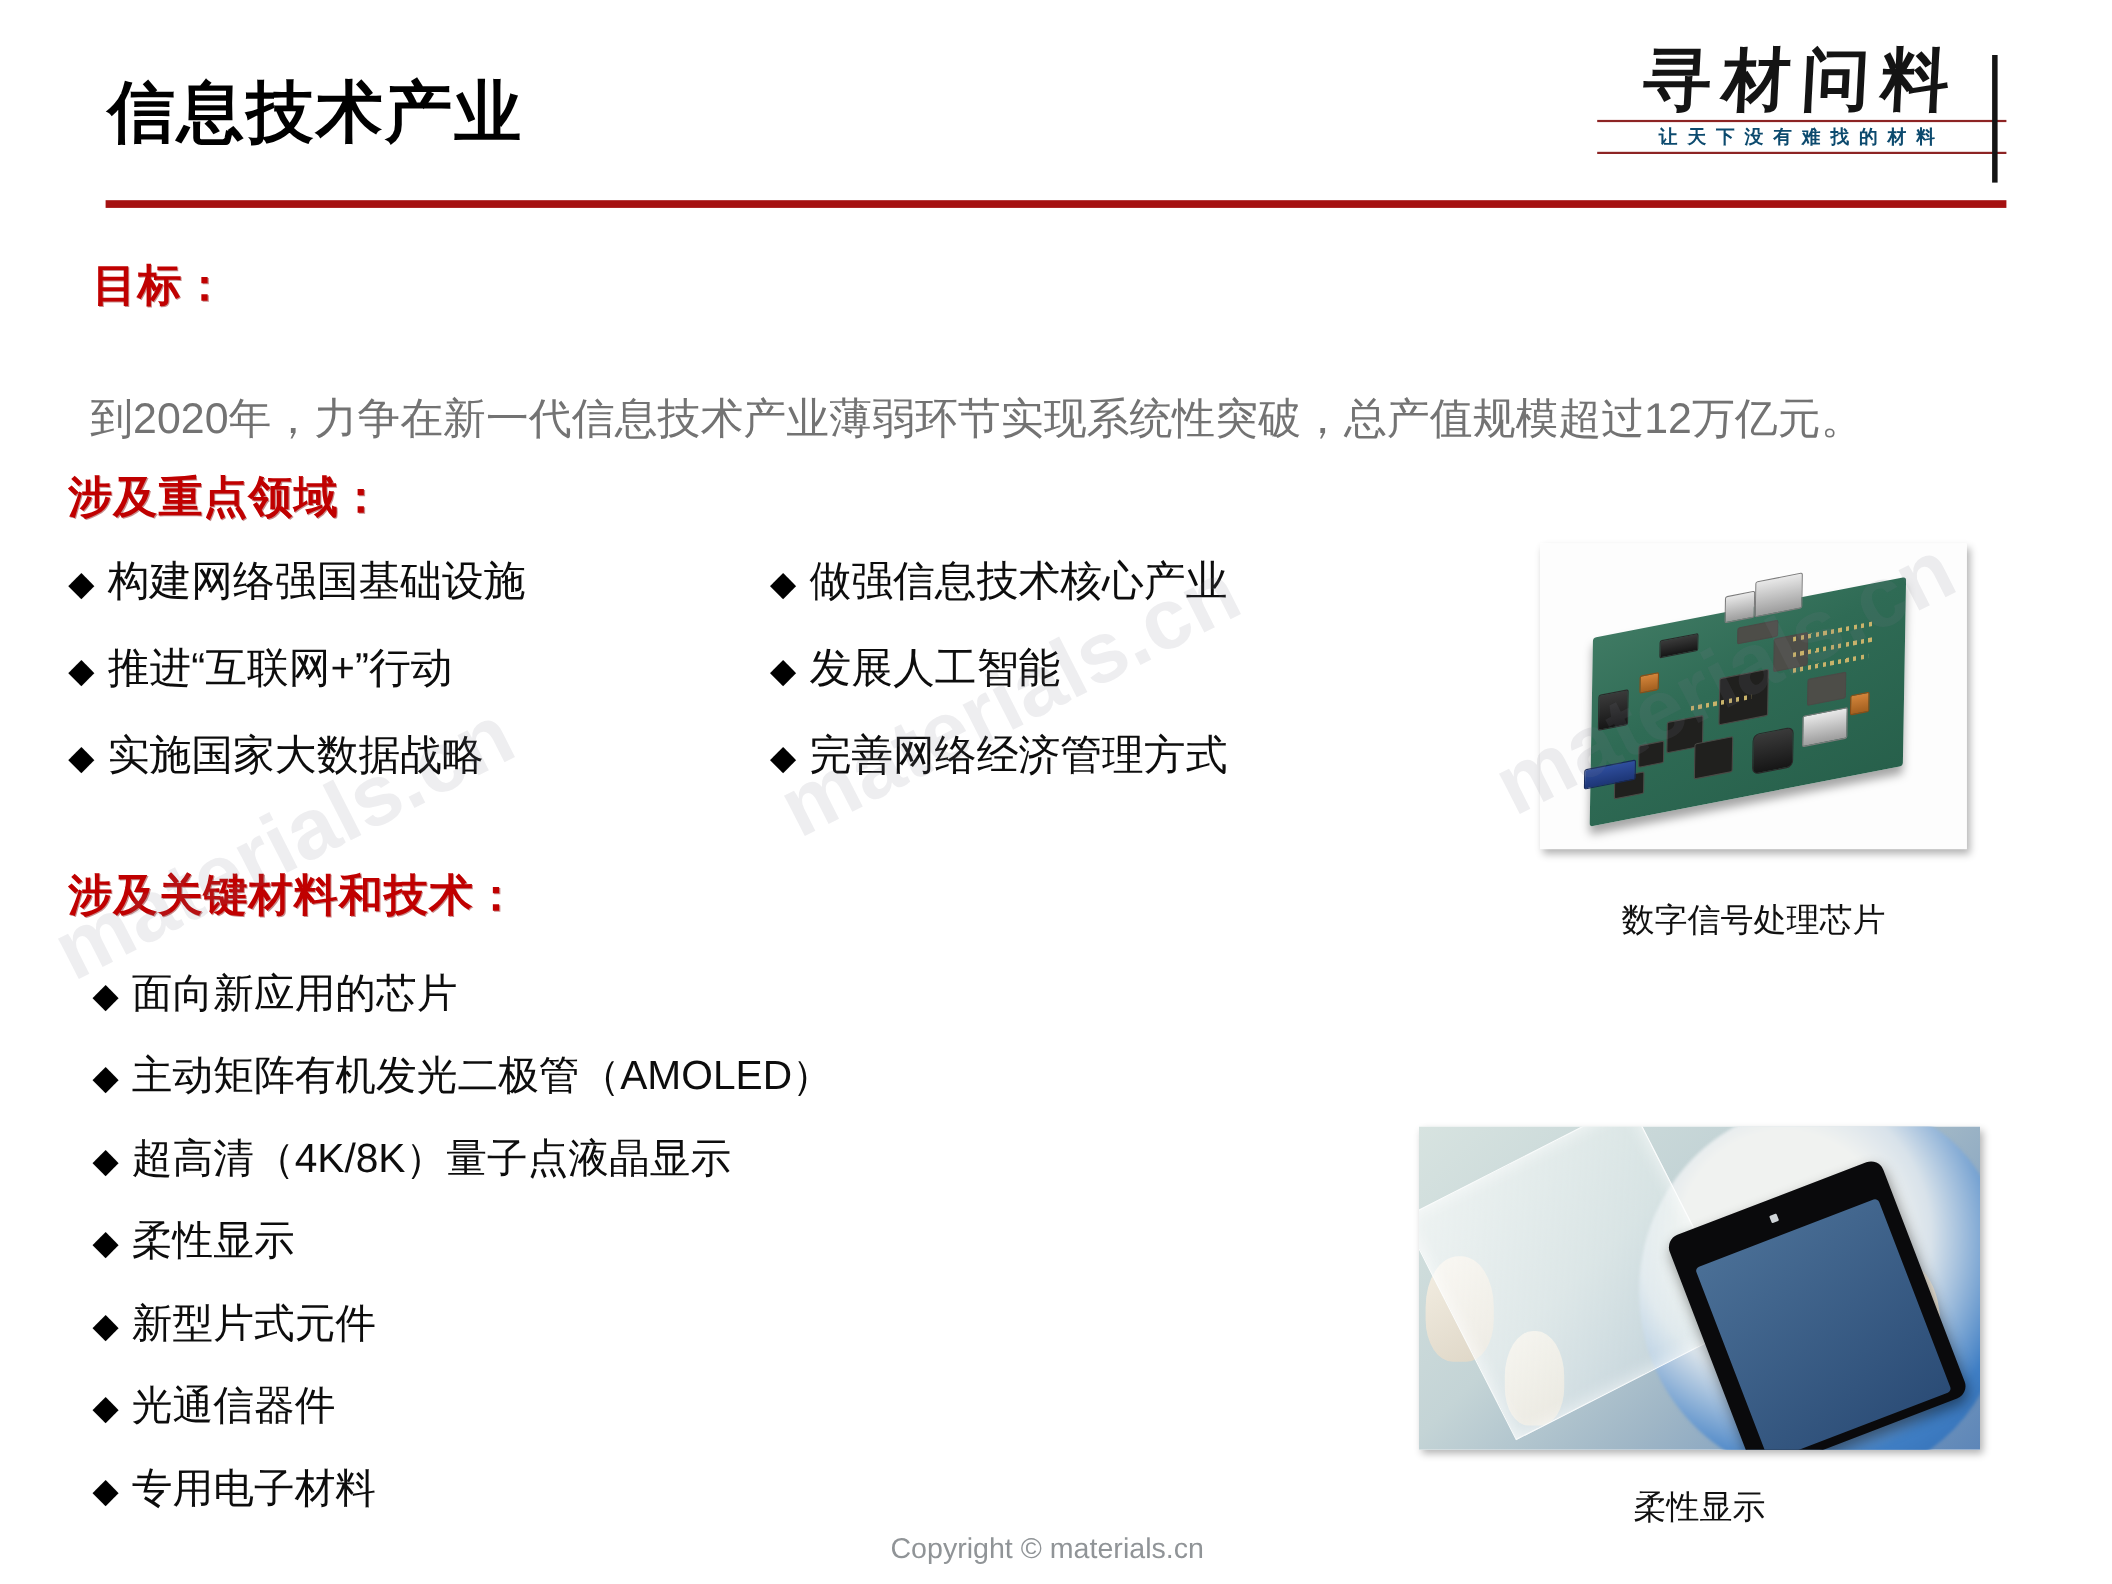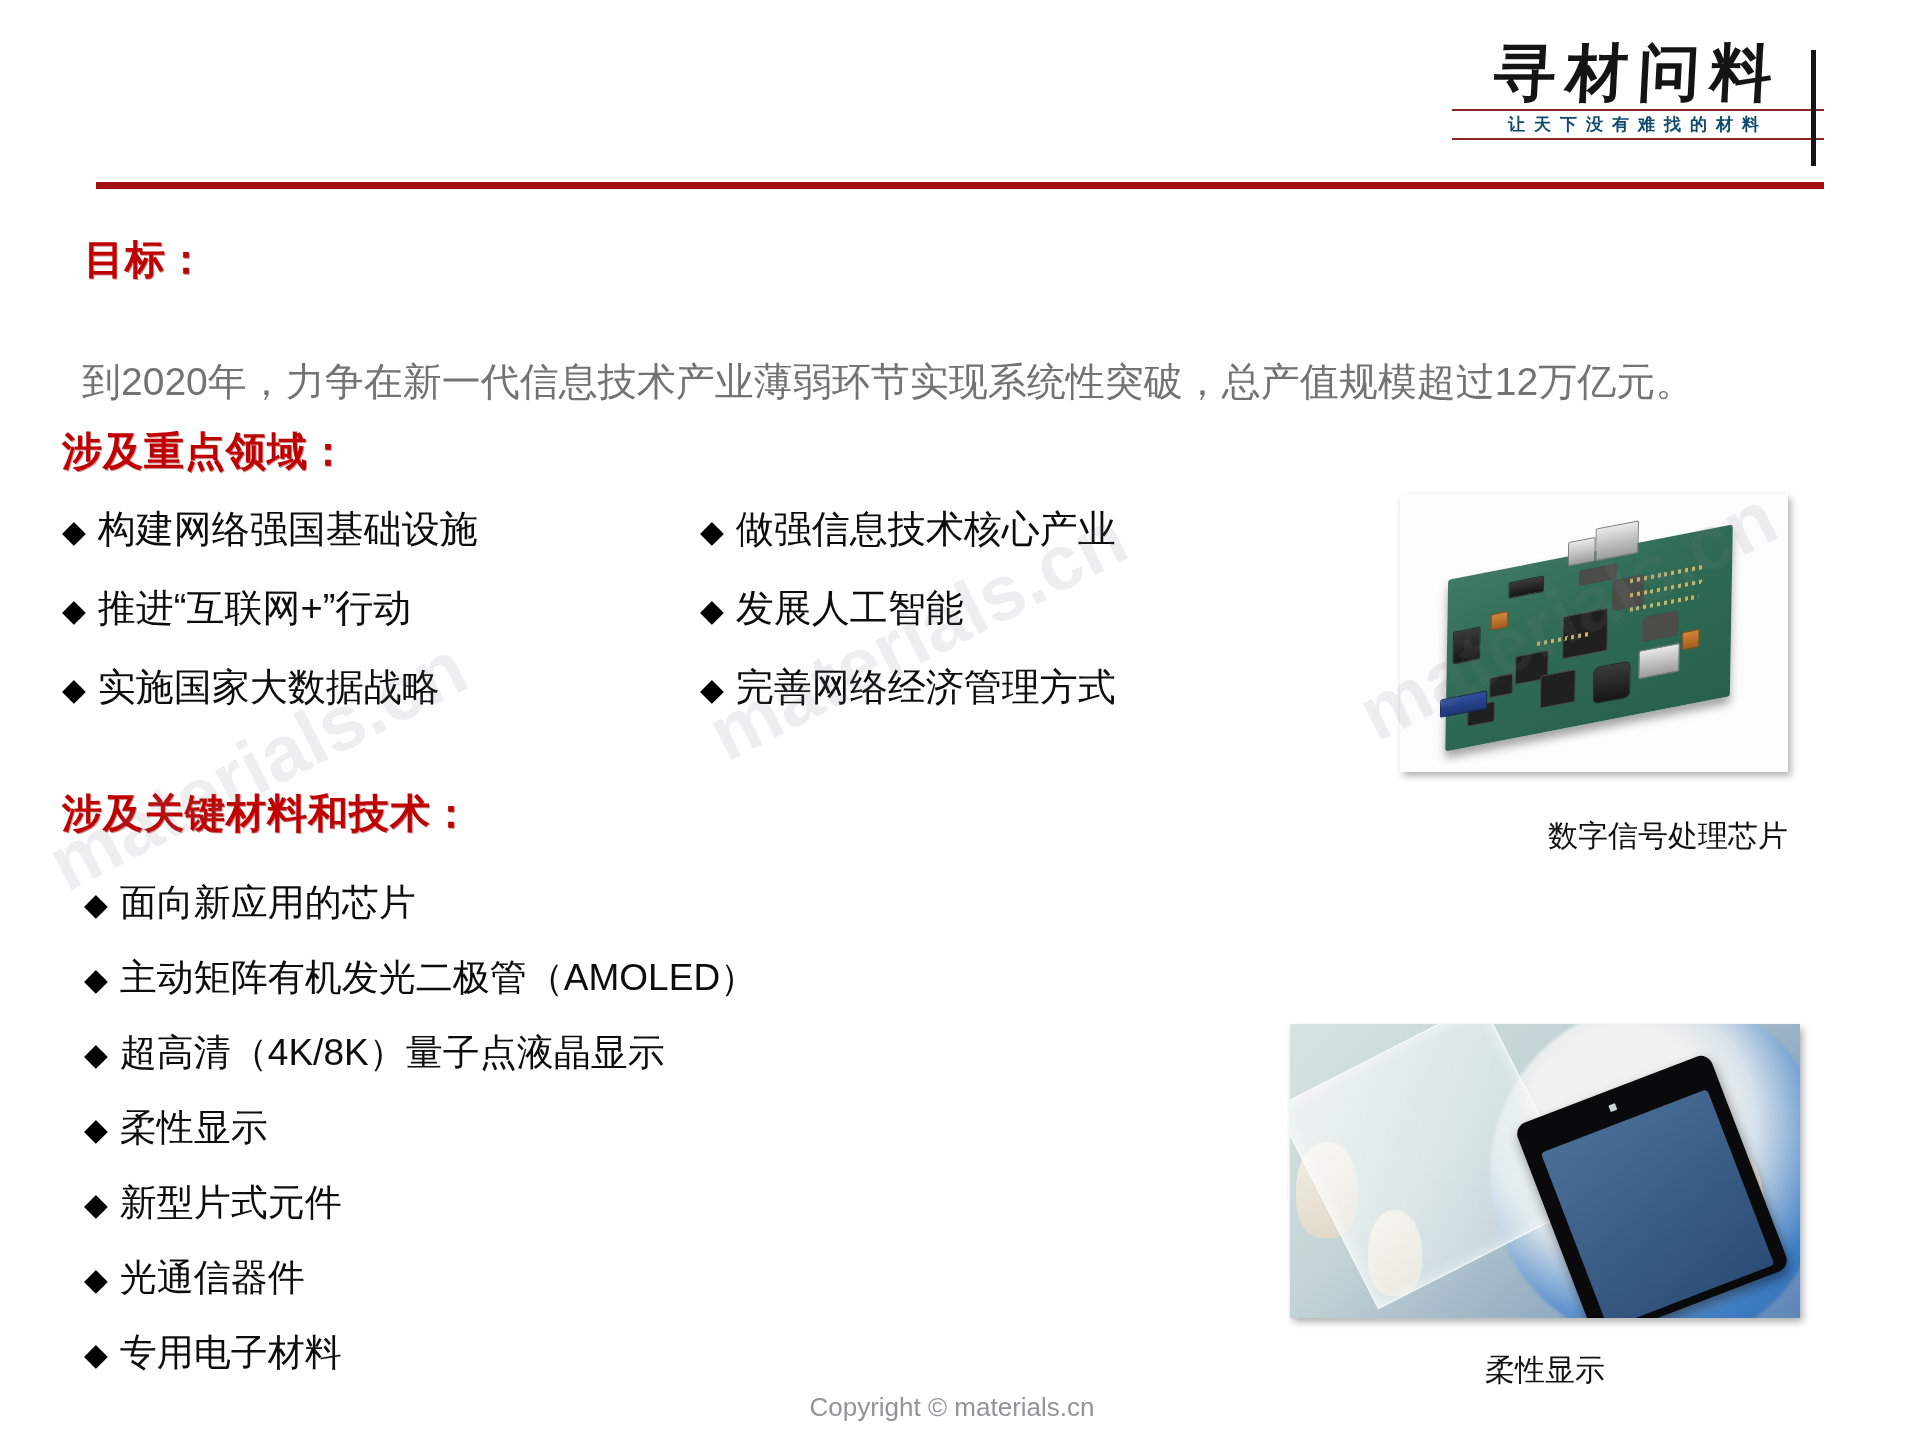--- a/index.html
+++ b/index.html
@@ -159,21 +159,21 @@
     width: 510px;
     height: 294px;
   }
   .photo-caption {
     position: absolute;
     font-size: 30px;
     color: #111111;
     white-space: nowrap;
     text-align: center;
   }
-  #caption-dsp  { left: 1400px; top: 816px; width: 388px; text-align: right; }
+  #caption-dsp  { left: 1400px; top: 816px; width: 388px; }
   #caption-flex { left: 1290px; top: 1350px; width: 510px; }
 
   
   .pcb-scene { position:absolute; inset:0; background:#fdfdfd; }
   .pcb-board {
     position:absolute;
     left: 44px; top: 60px;
     width: 290px; height: 168px;
     background: linear-gradient(160deg,#3f7a63 0%, #2f6b55 40%, #27604b 100%);
     transform: rotate(-11deg) skewX(-12deg);
@@ -272,20 +272,21 @@
     width: 1904px;
     text-align: center;
     font-size: 26px;
     color: #909497;
   }
 </style>
 </head>
 <body>
 
 <div class="slide-header">
+  <div class="page-title">信息技术产业</div>
   <div class="title-rule"></div>
 
   <div class="logo-block">
     <div class="logo-stem"></div>
     <div class="logo-mark">寻材问料</div>
     <div class="logo-tagline-wrap">
       <div class="logo-tagline">让天下没有难找的材料</div>
     </div>
   </div>
 </div>

